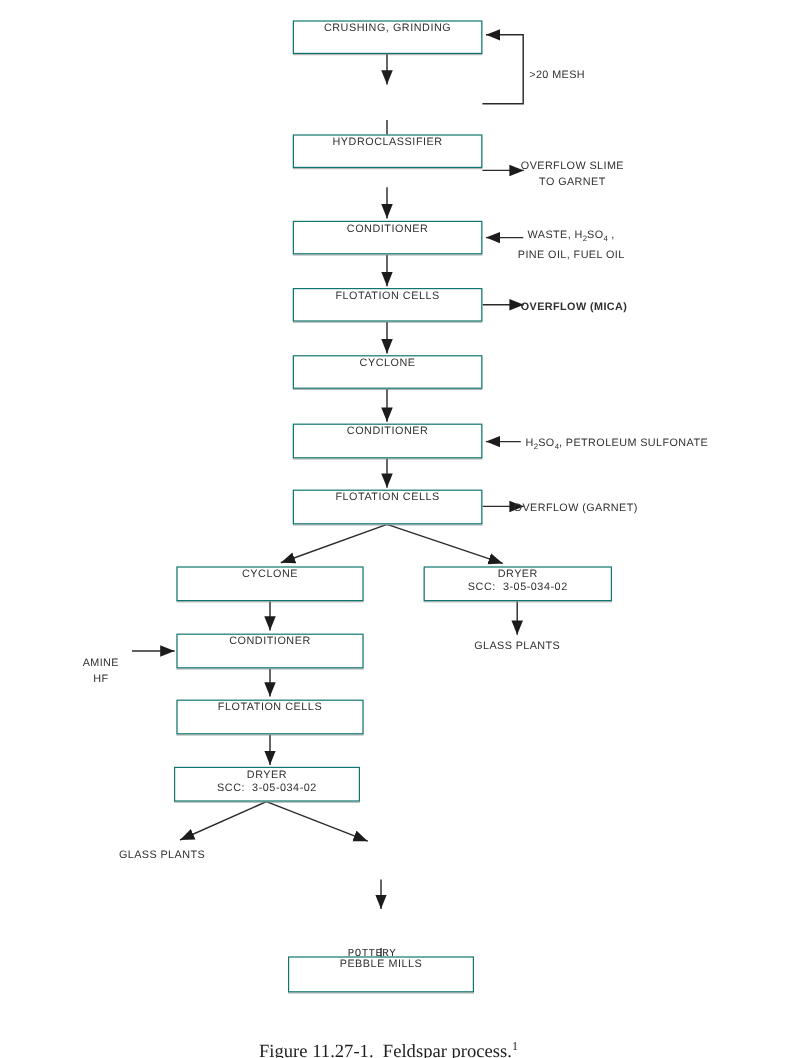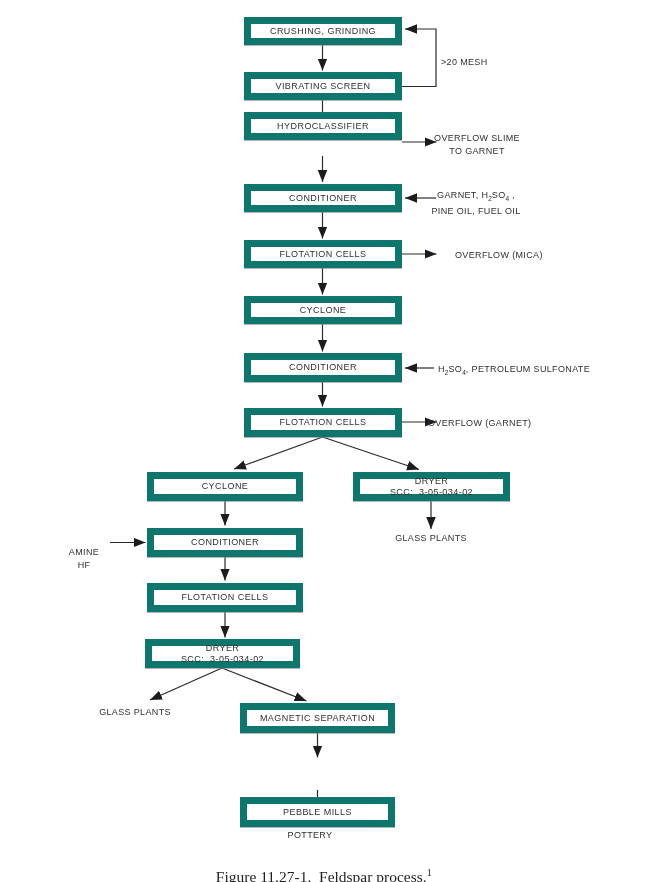--- a/index.html
+++ b/index.html
@@ -1,20 +1,20 @@
 <!DOCTYPE html>
 <html><head>
 <meta charset="utf-8">
 <style>
   html,body{margin:0;padding:0;background:#ffffff;}
   #page{position:relative;width:657px;height:882px;background:#ffffff;overflow:hidden;
         font-family:"Liberation Sans","DejaVu Sans",sans-serif;color:#2f2f2f;}
   #wires{position:absolute;left:0;top:0;width:657px;height:882px;}
-  .box{position:absolute;box-sizing:border-box;border:7px solid #0f766e;background:#ffffff;
-       display:flex;flex-direction:column;align-items:center;justify-content:center;
+  .box{position:absolute;box-sizing:border-box;border:1px solid #0f766e;background:#ffffff;
+       display:flex;flex-direction:column;align-items:center;justify-content:flex-start;
        font-size:9px;letter-spacing:0.45px;text-align:center;line-height:11px;
        box-shadow:0 1px 0 rgba(130,130,130,0.6);}
   .scc{white-space:pre;}
   .lbl{position:absolute;font-size:9px;letter-spacing:0.35px;line-height:13px;}
   .ctr{text-align:center;}
   .sb{font-size:6.5px;vertical-align:-2.5px;letter-spacing:0;}
   #caption{position:absolute;left:0;top:849px;width:632px;text-align:center;
            font-family:"Liberation Serif","DejaVu Serif",serif;font-size:15.5px;color:#1f1f1f;
            white-space:pre;}
   #caption sup{font-size:10px;}
@@ -62,23 +62,20 @@
     <line x1="402" y1="422" x2="436.5" y2="422" marker-end="url(#arr)"></line>
 
     <line x1="436" y1="198" x2="405" y2="198" marker-end="url(#arr)"></line>
     <line x1="434" y1="368" x2="405" y2="368" marker-end="url(#arr)"></line>
     <line x1="110" y1="542.5" x2="145.5" y2="542.5" marker-end="url(#arr)"></line>
   </svg>
 
   <div class="box" style="left:244px;top:17px;width:158px;height:28px;">
       <span>CRUSHING, GRINDING</span>
     </div>
-  <div class="box" style="left:244px;top:72px;width:158px;height:28px;">
-      <span>VIBRATING SCREEN</span>
-    </div>
   <div class="box" style="left:244px;top:112px;width:158px;height:28px;">
       <span>HYDROCLASSIFIER</span>
     </div>
   <div class="box" style="left:244px;top:184px;width:158px;height:28px;">
       <span>CONDITIONER</span>
     </div>
   <div class="box" style="left:244px;top:240px;width:158px;height:28px;">
       <span>FLOTATION CELLS</span>
     </div>
   <div class="box" style="left:244px;top:296px;width:158px;height:28px;">
@@ -100,55 +97,52 @@
   <div class="box" style="left:147px;top:528px;width:156px;height:29px;">
       <span>CONDITIONER</span>
     </div>
   <div class="box" style="left:147px;top:583px;width:156px;height:29px;">
       <span>FLOTATION CELLS</span>
     </div>
   <div class="box" style="left:145px;top:639px;width:155px;height:29px;">
     <span>DRYER</span>
     <span class="scc">SCC:  3-05-034-02</span>
   </div>
-  <div class="box" style="left:240px;top:703px;width:155px;height:30px;">
-      <span>MAGNETIC SEPARATION</span>
-    </div>
   <div class="box" style="left:240px;top:760px;width:155px;height:30px;margin-top:37px;">
       <span>PEBBLE MILLS</span>
     </div>
 
   <div class="lbl" style="left:441px;top:56px;">&gt;20 MESH</div>
 
   <div class="lbl ctr" style="left:434px;top:132px;width:86px;">
     <span>OVERFLOW SLIME</span><br>
     <span>TO GARNET</span>
   </div>
 
   <div class="lbl ctr" style="left:430px;top:189px;width:92px;">
-    <span>GARNET, H</span><span class="sb">2</span><span>SO</span><span class="sb">4</span><span> ,</span><br>
+    <span>WASTE, H</span><span class="sb">2</span><span>SO</span><span class="sb">4</span><span> ,</span><br>
     <span>PINE OIL, FUEL OIL</span>
   </div>
 
-  <div class="lbl" style="left:455px;top:249px;">OVERFLOW (MICA)</div>
+  <div class="lbl" style="left:434px;top:249px;font-weight:bold;">OVERFLOW (MICA)</div>
 
   <div class="lbl" style="left:438px;top:363px;">
     <span>H</span><span class="sb">2</span><span>SO</span><span class="sb">4</span><span>, PETROLEUM SULFONATE</span>
   </div>
 
   <div class="lbl" style="left:428px;top:417px;">OVERFLOW (GARNET)</div>
 
   <div class="lbl ctr" style="left:392px;top:532px;width:78px;">GLASS PLANTS</div>
 
   <div class="lbl ctr" style="left:56px;top:546px;width:56px;">
     <span>AMINE</span><br>
     <span>HF</span>
   </div>
 
   <div class="lbl ctr" style="left:96px;top:706px;width:78px;">GLASS PLANTS</div>
 
-  <div class="lbl ctr" style="left:271px;top:829px;width:78px;">POTTERY</div>
+  <div class="lbl ctr" style="left:271px;top:789px;width:78px;font-family:Liberation Mono, monospace;">POTTERY</div>
 
   <div id="caption">
     <span>Figure 11.27-1.  Feldspar process.</span><sup>1</sup>
   </div>
 
 </div>
 
 </body></html>

